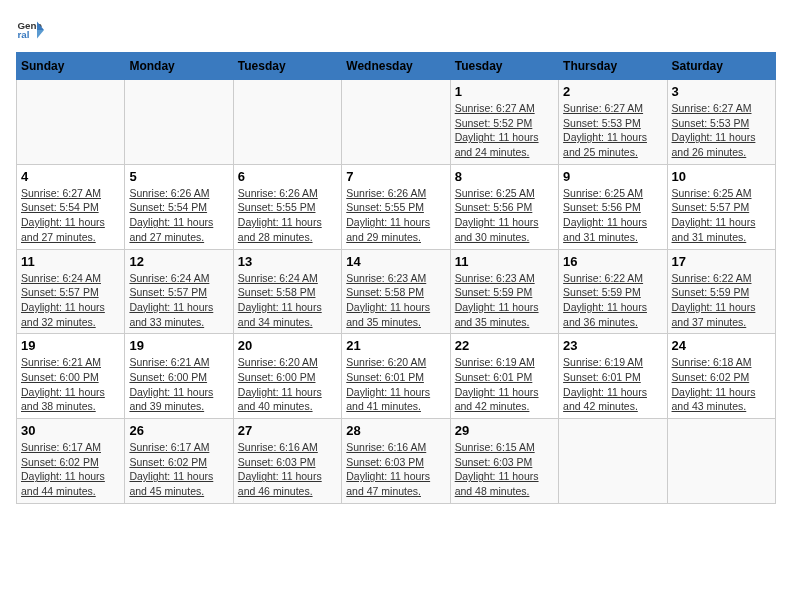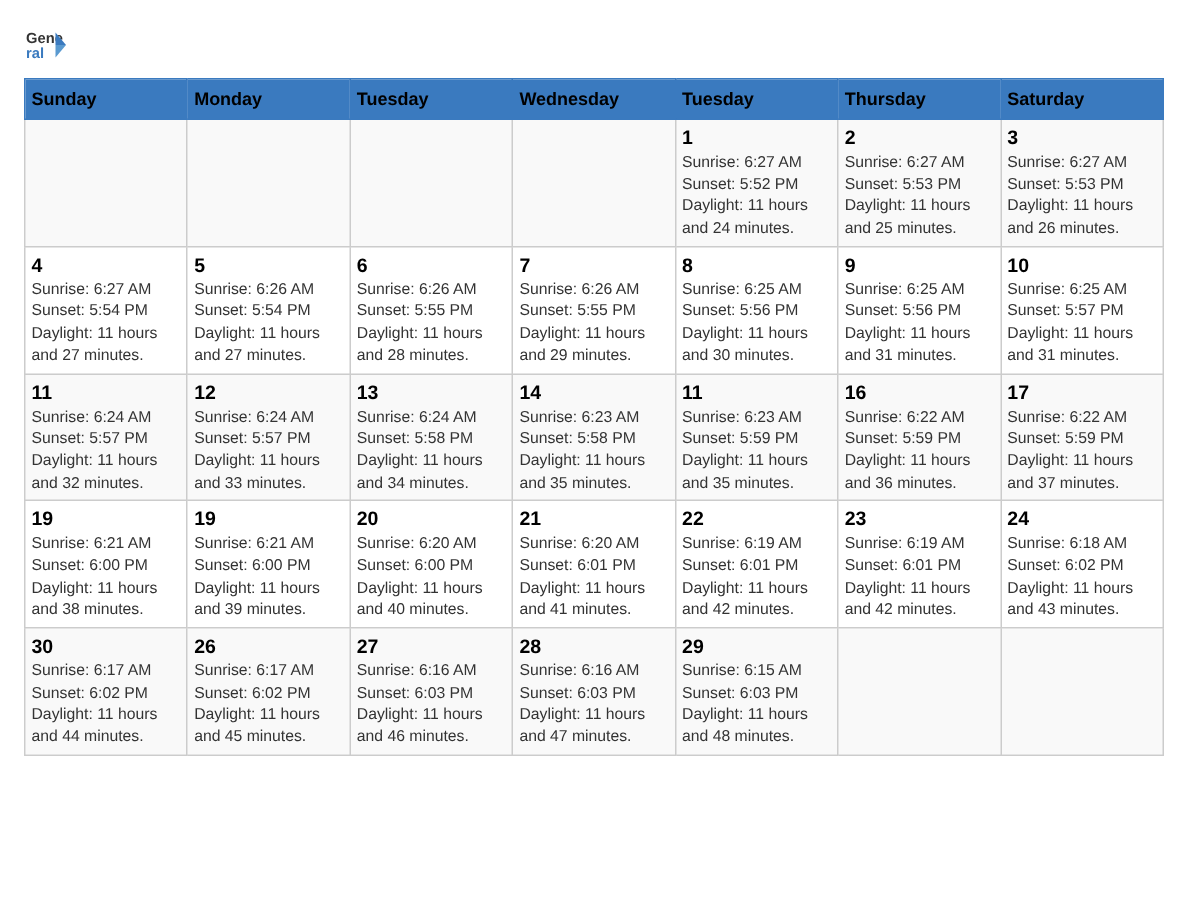--- a/index.html
+++ b/index.html
@@ -68,20 +68,21 @@
     .day-number {
       font-weight: bold;
       font-size: 13px;
       margin-bottom: 2px;
       display: block;
     }
     .cell-content {
       font-size: 10.5px;
       line-height: 1.4;
       color: #333;
+      text-decoration: underline;
     }
     .empty-cell {
       min-height: 70px;
     }
   </style>
 </head>
 <body>
 
 <div class="header-area">
   <div class="logo">

